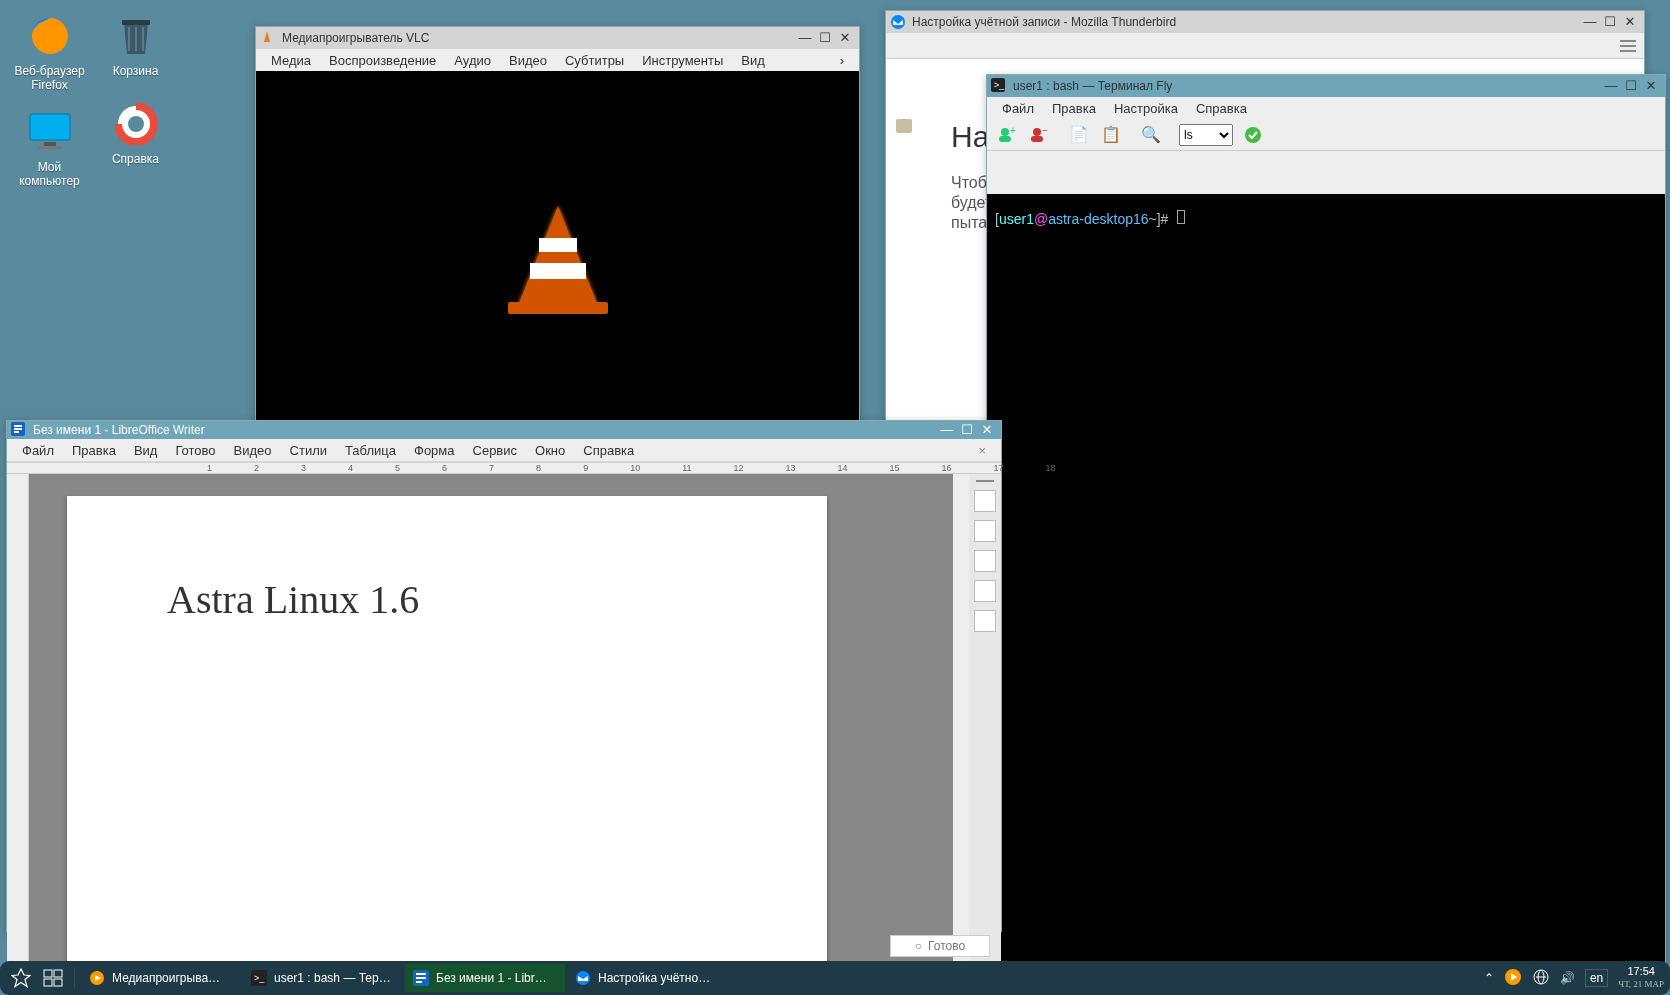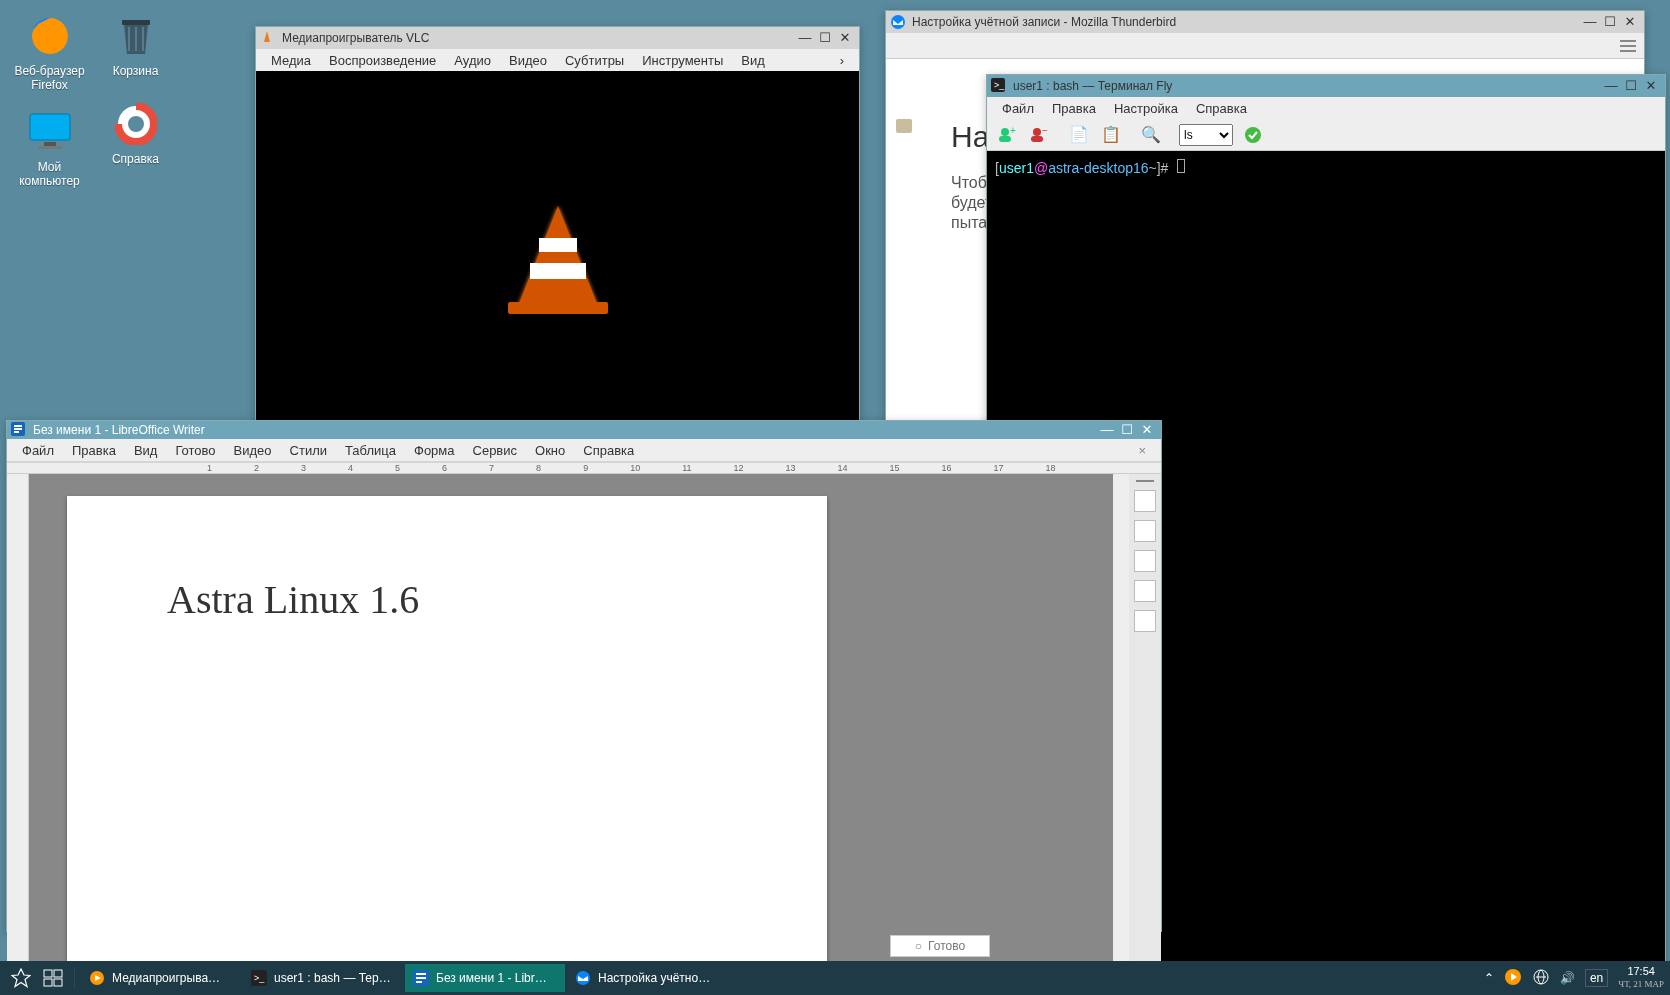--- a/index.html
+++ b/index.html
@@ -40,45 +40,45 @@
 #tb .folder-side{position:absolute;left:10px;top:60px;width:16px;height:14px;background:#c9bda0;border-radius:2px;}
 #tb h1{font-size:30px;font-weight:400;color:#333;margin:40px 0 0 45px;line-height:36px;}
 #tb p{font-size:16px;color:#555;margin-left:45px;margin-top:18px;line-height:20px;}
 
 
 #term { background:#eee; }
 #term .titlebar{ background:#6fa5b8; }
 #term .toolbar{ height:32px; background:#eee; border-bottom:1px solid #ccc; display:flex; align-items:center; padding:0 8px; gap:8px; }
 #term .toolbar .tbtn{ width:24px;height:22px;display:flex;align-items:center;justify-content:center;cursor:pointer;}
 #term .toolbar select{height:22px;width:54px;font-size:12px;}
-#term .tbody{ flex:1; background:#000; color:#ccc; font-family:monospace; font-size:14px; padding:8px 8px; }
+#term .tbody{ flex:1; background:#000; color:#ccc; font-family:monospace; font-size:14px; padding:16px 8px;margin-top:43px; }
 #term .u{color:#55ffff;} #term .at{color:#ff55ff;} #term .h{color:#5fbfff;} #term .p{color:#bbb;}
 
 
 #lo .toolbar1,#lo .toolbar2{ height:32px; background:#eee; border-bottom:1px solid #d5d5d5; display:flex; align-items:center; padding:0 8px; gap:4px; font-size:12px; overflow:hidden;}
 #lo .tb-ic{width:22px;height:22px;display:inline-flex;align-items:center;justify-content:center;cursor:pointer;font-size:14px;color:#555;}
 #lo .tb-ic::after{display:inline-block;}
 #lo .sep{width:1px;height:20px;background:#ccc;margin:0 2px;}
 #lo .dd::after{content:"▾";font-size:8px;margin-left:1px;color:#555;}
 #lo select{height:22px;font-size:12px;}
 #lo .ruler{height:18px;background:#eee;border-bottom:1px solid #ccc;font-size:9px;color:#666;display:flex;align-items:flex-end;padding-left:200px;gap:42px;}
 #lo .docwrap{flex:1;background:#888;display:flex;}
 #lo .vruler{width:22px;background:#eee;border-right:1px solid #ccc;}
 #lo .scroll{width:16px;background:#eee;}
 #lo .sidebar{width:32px;background:#e7e7e7;display:flex;flex-direction:column;gap:8px;align-items:center;padding:6px 0;}
 #lo .sidebar .sb{width:22px;height:22px;border:1px solid #bbb;background:#fff;cursor:pointer;}
 #lo .canvas{flex:1;background:#888;display:flex;justify-content:flex-start;padding:22px 0 0 38px;overflow:hidden;}
 #lo .page{width:760px;height:730px;background:#fff;box-shadow:0 2px 4px rgba(0,0,0,.4);padding:80px 100px;}
 #lo .page .doctxt{font-family:"PT Astra Serif",Georgia,serif;font-size:40px;color:#333;}
 
 
-#taskbar{position:absolute;left:0;bottom:0;width:100%;height:34px;background:#1e3a46;display:flex;align-items:center;color:#fff;font-size:12px;padding:0 6px;gap:2px;}
+#taskbar{position:absolute;left:0;bottom:0;width:100%;height:34px;background:#1e3a46;display:flex;align-items:center;color:#fff;font-size:12px;padding:0 6px;gap:2px;border-radius:9px;}
 #taskbar .tb-start{width:30px;height:28px;display:flex;align-items:center;justify-content:center;cursor:pointer;}
 #taskbar .tb-btn{height:28px;min-width:160px;max-width:170px;display:flex;align-items:center;padding:0 6px;gap:6px;cursor:pointer;border:1px solid transparent;}
-#taskbar .tb-btn.active{background:#0f766e;}
+#taskbar .tb-btn.active{background:#14532d;}
 #taskbar .tb-ic{width:18px;height:18px;display:inline-flex;align-items:center;justify-content:center;}
 #taskbar .tray{margin-left:auto;display:flex;align-items:center;gap:10px;}
 #taskbar .clock{text-align:center;line-height:13px;font-size:11px;}
 </style>
 </head>
 <body>
 
 <div class="desktop-icon" style="left:12px;top:12px;">
   <div class="ic">
     <svg width="42" height="42" viewBox="0 0 42 42">
@@ -226,21 +226,21 @@
           <circle cx="9" cy="9" r="8" fill="#4b4"></circle>
           <path d="M5 9l3 3 5-6" stroke="#fff" stroke-width="2" fill="none"></path>
         </svg>
       </div>
   </div>
   <div class="tbody">
     <span class="p">[</span><span class="u">user1</span><span class="at">@</span><span class="h">astra-desktop16</span><span class="p">~]#</span> <span style="border:1px solid #aaa;display:inline-block;width:8px;height:14px;"></span>
   </div>
 </div>
 
-<div class="win" id="lo" style="left:6px;top:420px;width:1156px;height:512px;">
+<div class="win" id="lo" style="left:6px;top:420px;width:996px;height:512px;">
   <div class="titlebar">
     <div class="ticon">
       <svg width="14" height="14" viewBox="0 0 14 14">
           <rect width="14" height="14" rx="2" fill="#1565c0"></rect>
           <rect x="3" y="3" width="8" height="2" fill="#fff"></rect>
           <rect x="3" y="6" width="8" height="2" fill="#fff"></rect>
           <rect x="3" y="9" width="5" height="2" fill="#fff"></rect>
         </svg>
     </div>
     <div class="ttext">Без имени 1 - LibreOffice Writer</div>

